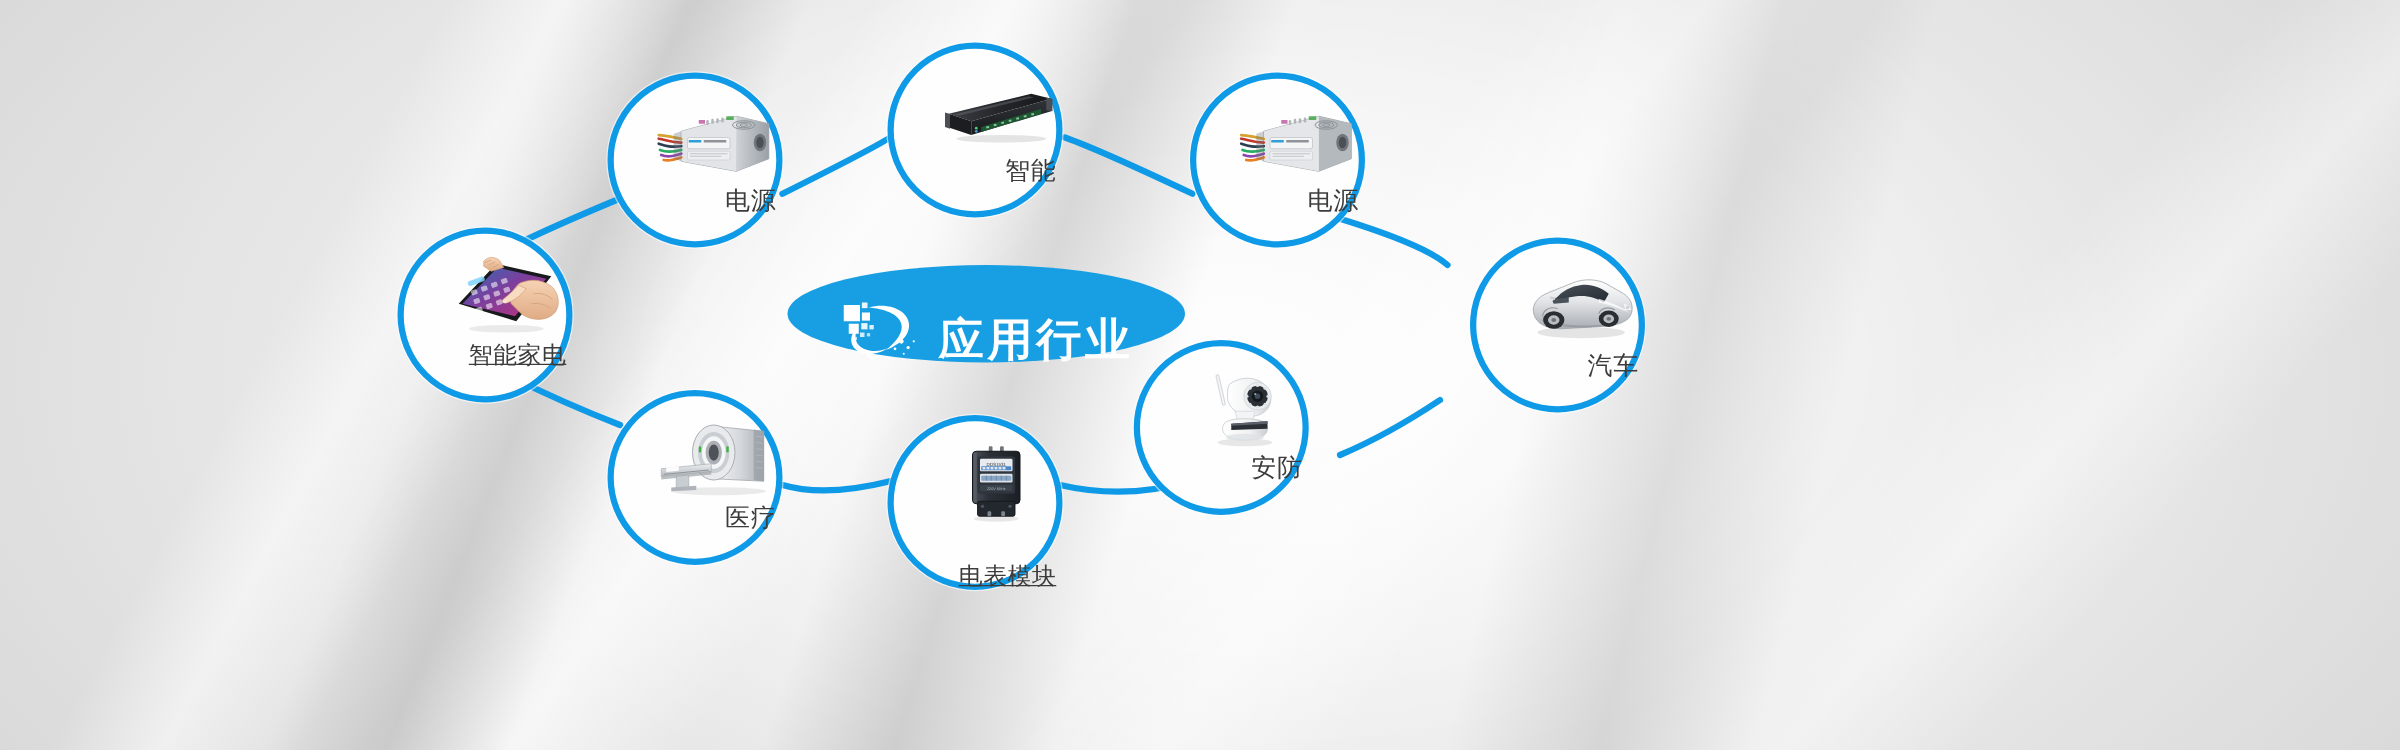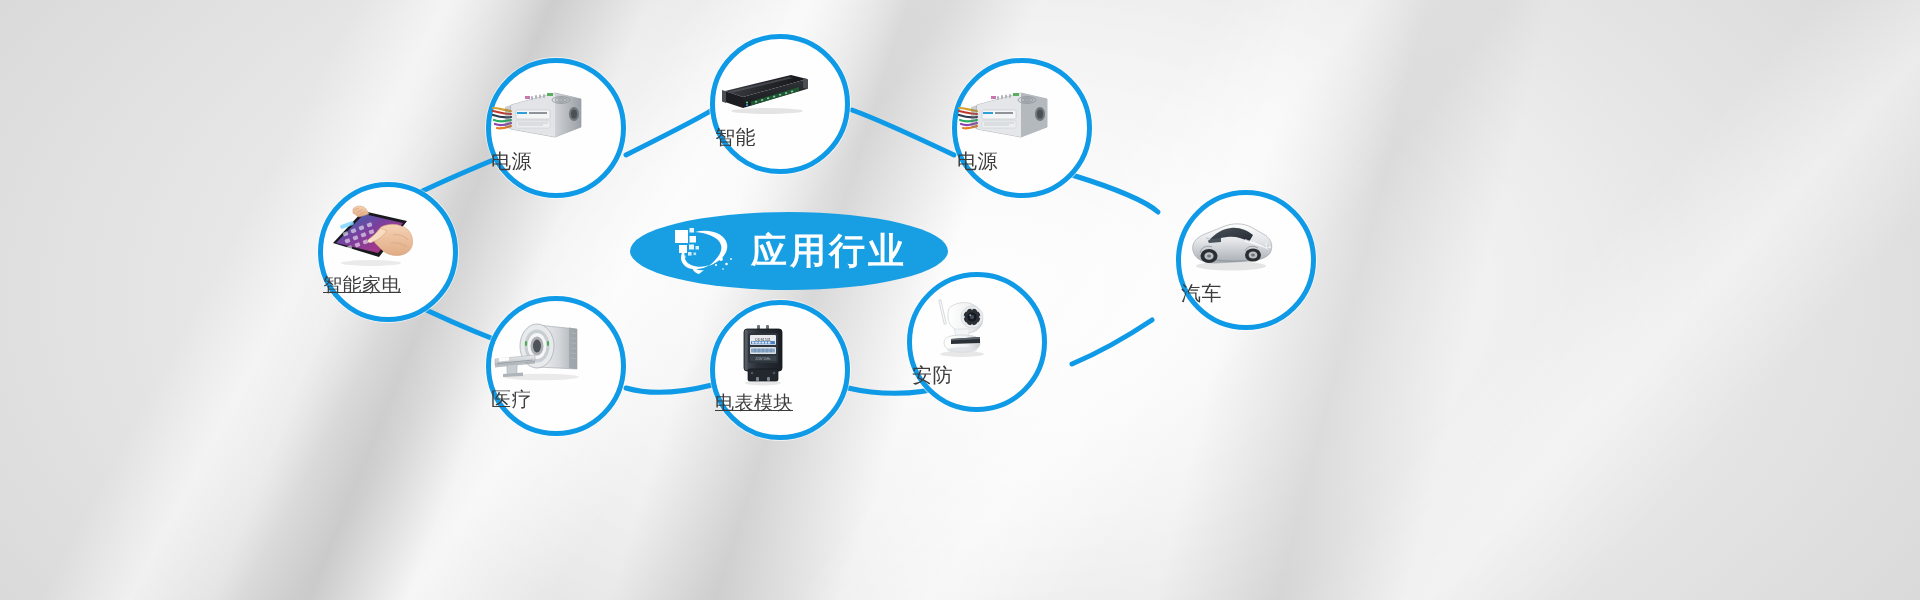--- a/index.html
+++ b/index.html
@@ -24,39 +24,39 @@
   }
   #links { position:absolute; inset:0; z-index:1; }
 
   .node {
     position:absolute; z-index:3;
     width:140px; height:140px; border-radius:50%;
     background:#fefefe;
     border:5px solid #0e9ae6;
     box-shadow:0 0 0 1px rgba(255,255,255,.6);
     display:flex; flex-direction:column;
-    align-items:flex-start; justify-content:flex-start;
+    align-items:flex-end; justify-content:flex-start;
   }
   .node .art {
     width:96px; height:70px; margin-top:14px;
     position:relative; flex:none;
   }
   .node .nlabel {
     font-size:20px; color:#3c3c3c; line-height:1;
     margin-top:4px; white-space:nowrap; letter-spacing:.5px;
   }
   .node.wide .nlabel { font-size:19px;text-decoration:underline; }
 
   
   #badge {
     position:absolute; z-index:4;
     left:630px; top:212px; width:318px; height:78px;
     border-radius:50%/50%;
     background:#189fe3;
-    display:flex; align-items:center; justify-content:center; gap:14px;
+    display:flex; align-items:flex-end; justify-content:center; gap:14px;
   }
   #badge .blogo { width:66px; height:50px; flex:none; }
   #badge .btext {
     font-size:36px; color:#fff; font-weight:bold;
     letter-spacing:3px; line-height:1;
   }
 
   
   .art svg { width:100%; height:100%; display:block; }
 </style>
@@ -310,21 +310,21 @@
         <path d="M32 52 C 32 46, 38 44, 50 44 C 62 44, 68 46, 68 52 C 68 58, 60 61, 50 61 C 40 61, 32 58, 32 52 Z" fill="url(#camW)" stroke="#c3c7cb" stroke-width=".6"></path>
 
         <path d="M39 48 L68 46 L68 52 L39 53 Z" fill="#2b3036"></path>
         <path d="M39 48 L68 46 L68 48 L39 49.6 Z" fill="#5a6169"></path>
         <ellipse cx="50" cy="59" rx="15" ry="3" fill="#dfe2e5" opacity=".8"></ellipse>
       </svg>
     </div>
     <div class="nlabel">安防</div>
   </div>
 
-  <div class="node wide" style="left:710px;top:300px;">
+  <div class="node wide" style="left:710px;top:332px;gap:27px;">
     <div class="art">
       <svg viewBox="0 0 96 70">
         <defs>
           <linearGradient id="mtrB" x1="0" y1="0" x2="1" y2="0">
             <stop offset="0" stop-color="#4a5059"></stop>
               <stop offset=".35" stop-color="#2b3038"></stop>
             <stop offset="1" stop-color="#1b1f25"></stop>
           </linearGradient>
         </defs>
         <ellipse cx="48" cy="64" rx="18" ry="2.4" fill="#000" opacity=".09"></ellipse>
@@ -365,21 +365,21 @@
         </g>
         <circle cx="37" cy="54" r="1.3" fill="#4f565e"></circle>
         <circle cx="59" cy="54" r="1.3" fill="#4f565e"></circle>
 
         <rect x="29.8" y="11" width="2.6" height="40" fill="#6b727a" opacity=".45"></rect>
       </svg>
     </div>
     <div class="nlabel">电表模块</div>
   </div>
 
-  <div class="node" style="left:486px;top:296px;">
+  <div class="node" style="left:486px;top:312px;">
     <div class="art">
       <svg viewBox="0 0 96 70">
         <defs>
           <linearGradient id="gan" x1="0" y1="0" x2="1" y2="0">
             <stop offset="0" stop-color="#f3f4f5"></stop>
               <stop offset=".55" stop-color="#d3d7db"></stop>
             <stop offset="1" stop-color="#a9aeb4"></stop>
           </linearGradient>
           <linearGradient id="bed" x1="0" y1="0" x2="0" y2="1">
             <stop offset="0" stop-color="#eceef0"></stop>

